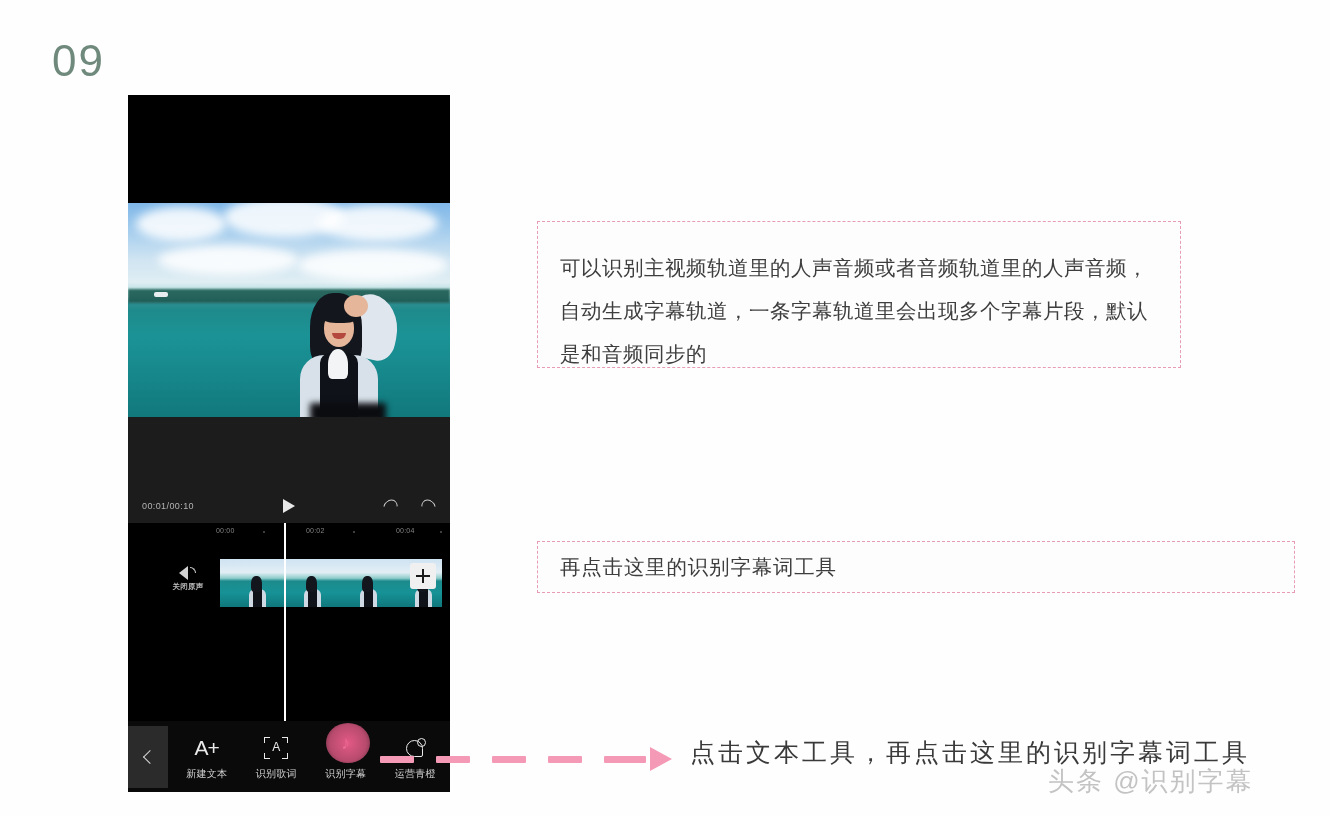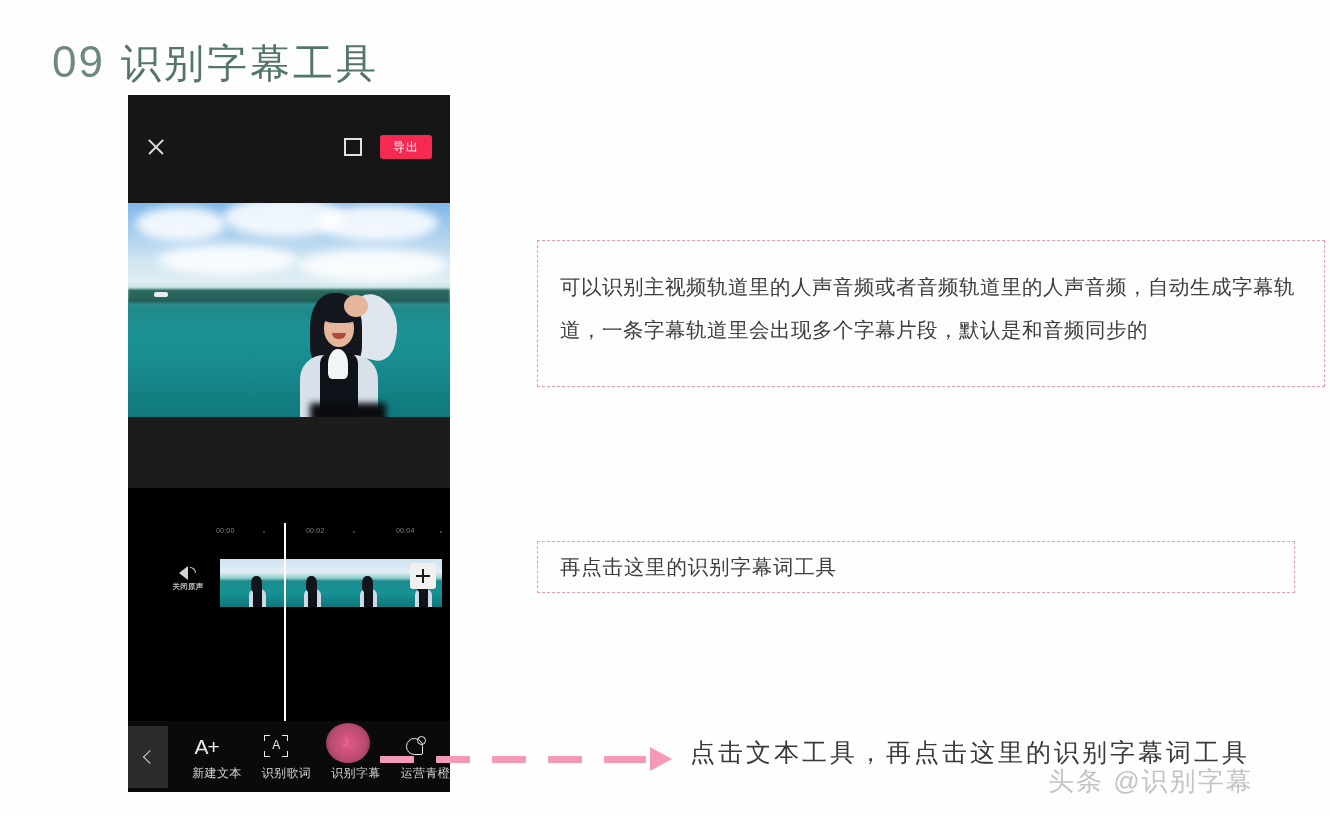--- a/index.html
+++ b/index.html
@@ -485,24 +485,23 @@
     color: #e0e0e0;
   }
   .tool .ic {
     height: 30px;
     display: flex;
     align-items: center;
     justify-content: center;
     margin-bottom: 4px;
   }
   .tool .lbl {
-    font-size: 12px;
+    font-size: 10px;
     color: #d4d4d4;
     letter-spacing: 0.3px;
-    text-align: right;
   }
   .ic-aplus {
     font-size: 21px;
     color: #eaeaea;
     line-height: 1;
     letter-spacing: -1px;
   }
   .ic-bracket {
     width: 24px; height: 22px;
     position: relative;
@@ -573,22 +572,22 @@
   
   .note-box {
     position: absolute;
     background: #fdfdfd;
     border: 1.6px dashed #e79bb4;
     box-sizing: border-box;
     color: #3e3e3e;
   }
   .note-main {
     left: 537px;
-    top: 240px;
-    width: 788px;
+    top: 221px;
+    width: 644px;
     height: 147px;
     padding: 24px 22px 0 22px;
     font-size: 20.5px;
     line-height: 43px;
     letter-spacing: 0.5px;
   }
   .note-sub {
     left: 537px;
     top: 541px;
     width: 758px;
@@ -646,38 +645,24 @@
     letter-spacing: 2px;
     white-space: nowrap;
     opacity: 0.85;
   }
 </style>
 </head>
 <body>
 
 <div class="slide-title">
   <span class="num">09</span>
-  <span class="txt">识别字幕工具</span>
 </div>
 
 <div class="phone">
 
-  <div class="phone-topbar">
-    <div class="topbar-row">
-      <div class="close-x"></div>
-      <div class="topbar-spacer"></div>
-      <div class="fullscreen-ic">
-        <i></i>
-          <i></i>
-          <i></i>
-          <i></i>
-      </div>
-      <div class="export-btn">导出</div>
-    </div>
-  </div>
 
   <div class="preview-wrap">
     <div class="video-frame">
       <div class="cloud" style="left:8px;  top:4px;  width:90px;  height:34px;"></div>
       <div class="cloud" style="left:96px; top:-6px; width:120px; height:40px;"></div>
       <div class="cloud" style="left:190px;top:2px;  width:120px; height:36px;"></div>
       <div class="cloud" style="left:30px; top:42px; width:140px; height:30px;"></div>
       <div class="cloud" style="left:170px;top:46px; width:150px; height:32px;"></div>
       <div class="shore"></div>
       <div class="boat"></div>
@@ -689,20 +674,28 @@
         <div class="p-smile"></div>
         <div class="p-hand"></div>
         <div class="p-body"></div>
         <div class="p-vest"></div>
         <div class="p-scarf"></div>
         <div class="p-darkblur"></div>
       </div>
     </div>
   </div>
 
+  <div class="playbar">
+    <div class="time-label">00:01/00:10</div>
+    <div class="play-icon"></div>
+    <div class="playbar-right">
+      <div class="undo-ic"></div>
+      <div class="redo-ic"></div>
+    </div>
+  </div>
 
   <div class="ruler">
     <span style="left:88px;">00:00</span>
     <span style="left:178px;">00:02</span>
     <span style="left:268px;">00:04</span>
     <div class="dot" style="left:135px;"></div>
     <div class="dot" style="left:225px;"></div>
     <div class="dot" style="left:312px;"></div>
   </div>
   <div class="playhead-top"></div>

